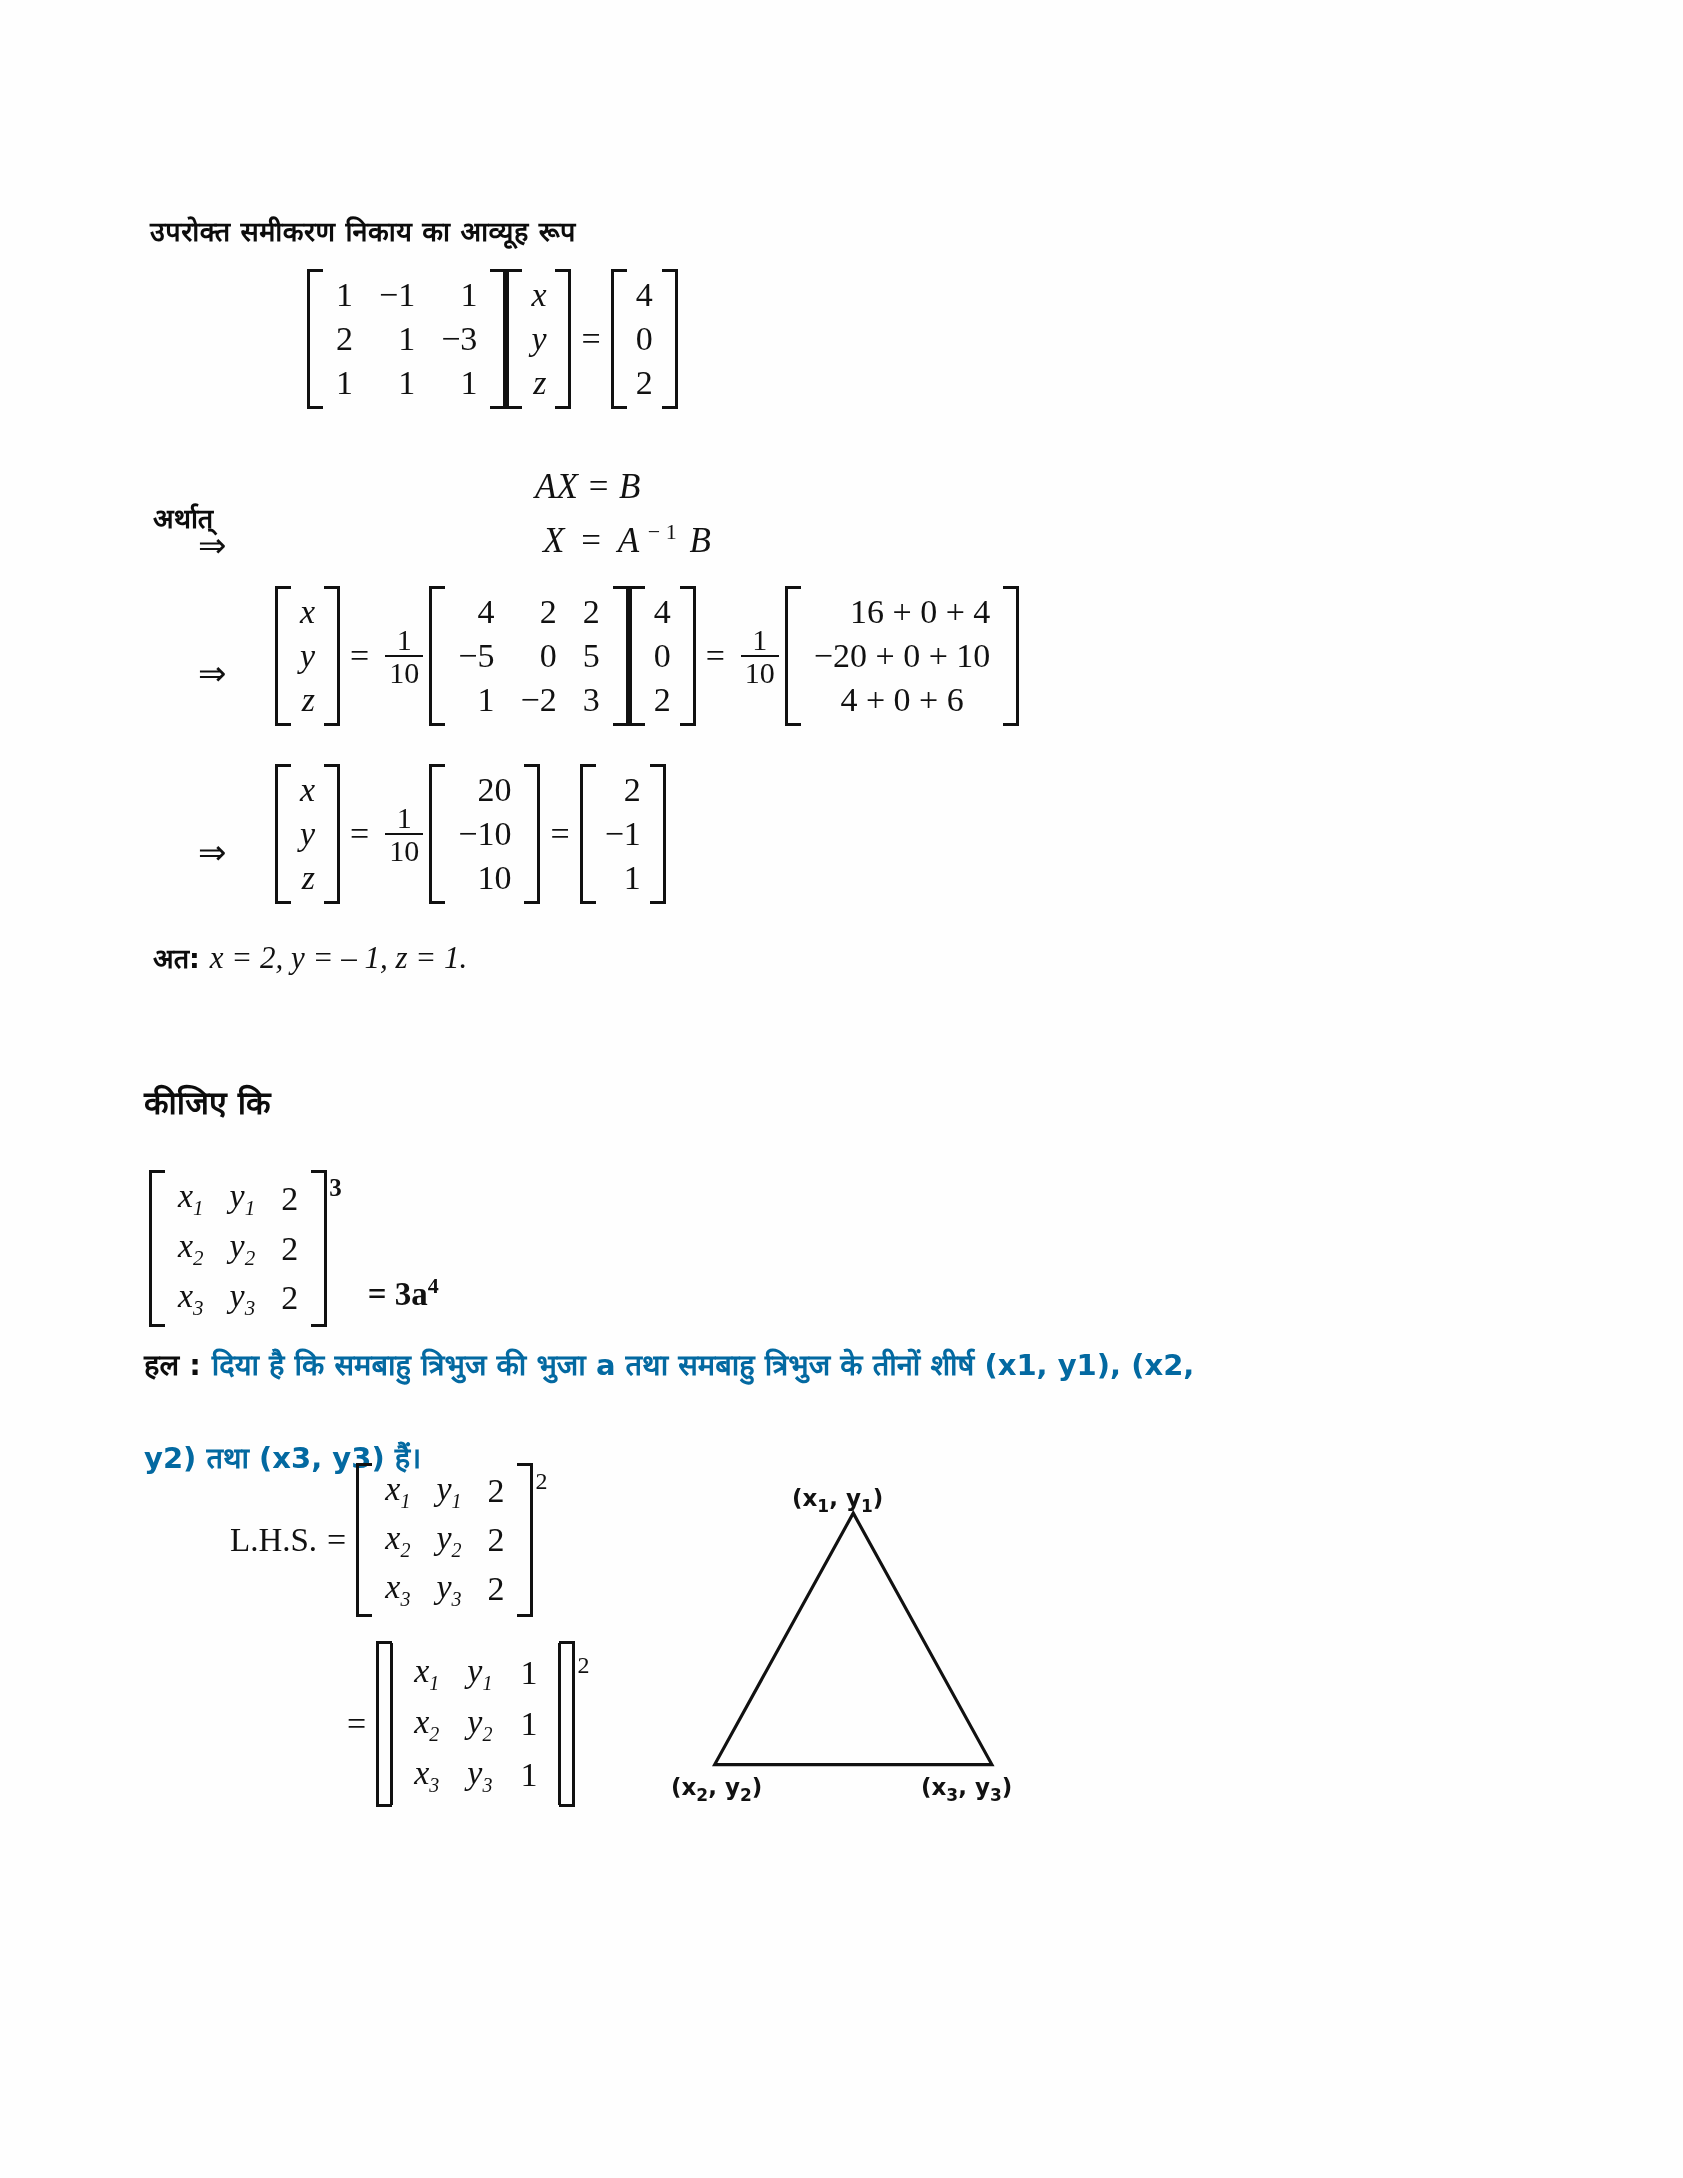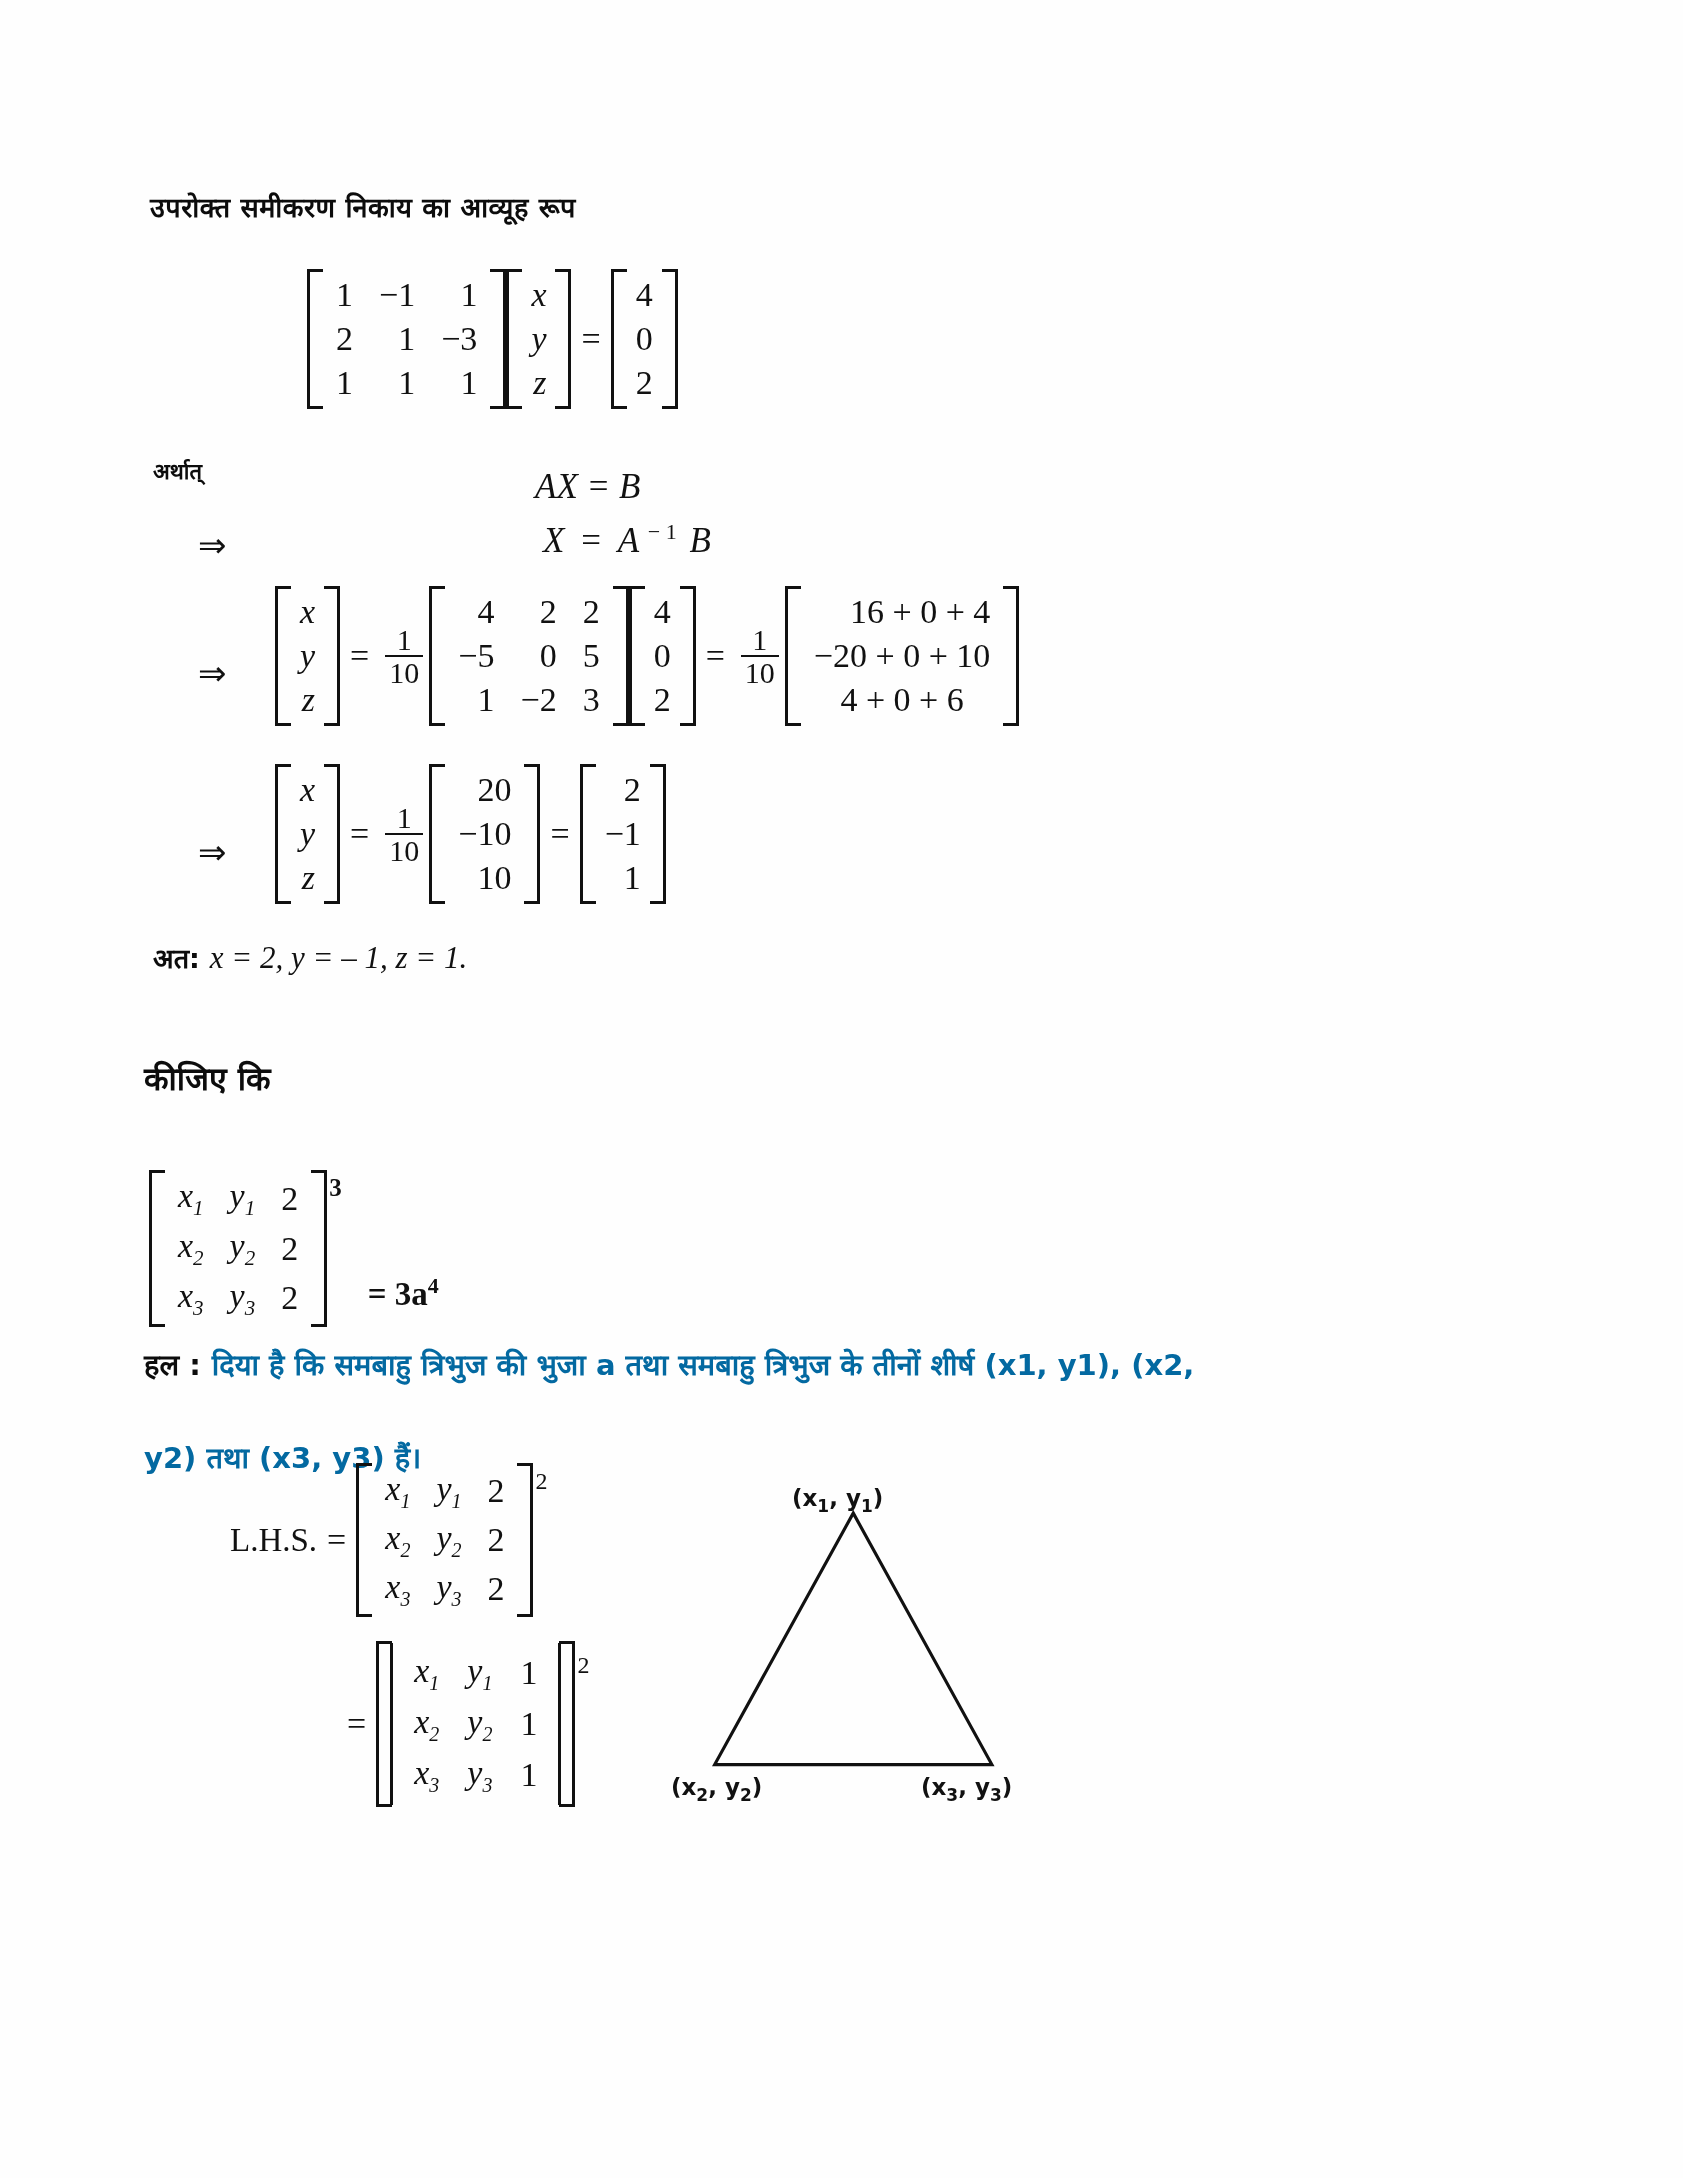--- a/index.html
+++ b/index.html
@@ -24,20 +24,21 @@
   }
 
   
   .abs { position: absolute; }
 
   
   .hindi {
     font-family: "DejaVu Sans", sans-serif;
     font-weight: 700;
     color: #0c0c0c;
+    margin-top: 24px;
   }
   .hindi-light {
     font-family: "DejaVu Sans", sans-serif;
     font-weight: 600;
     color: #0369a1;
   }
   .serif-italic {
     font-family: "Liberation Serif", serif;
     font-style: italic;
   }
@@ -207,21 +208,21 @@
               <td>0</td>
             </tr>
         <tr>
               <td>2</td>
             </tr>
       </tbody>
         </table>
     </span>
   </div>
 
-  <div class="abs hindi" style="left:153px; top:455px; font-size:22px;">अर्थात्</div>
+  <div class="abs hindi" style="left:153px; top:475px; font-size:27px;">अर्थात्</div>
 
   <div class="abs serif-italic" style="left:535px; top:467px; font-size:35px;">AX = B</div>
 
   <div class="abs arrow" style="left:198px; top:525px; font-size:34px;">⇒</div>
 
   <div class="abs" style="left:543px; top:519px; font-size:35px; font-family:'Liberation Serif',serif;">
     <span class="serif-italic">X</span>
     <span class="serif" style="margin:0 8px;">=</span>
     <span class="serif-italic">A</span>
     <span class="serif" style="font-size:22px; vertical-align:super;">− 1</span>

